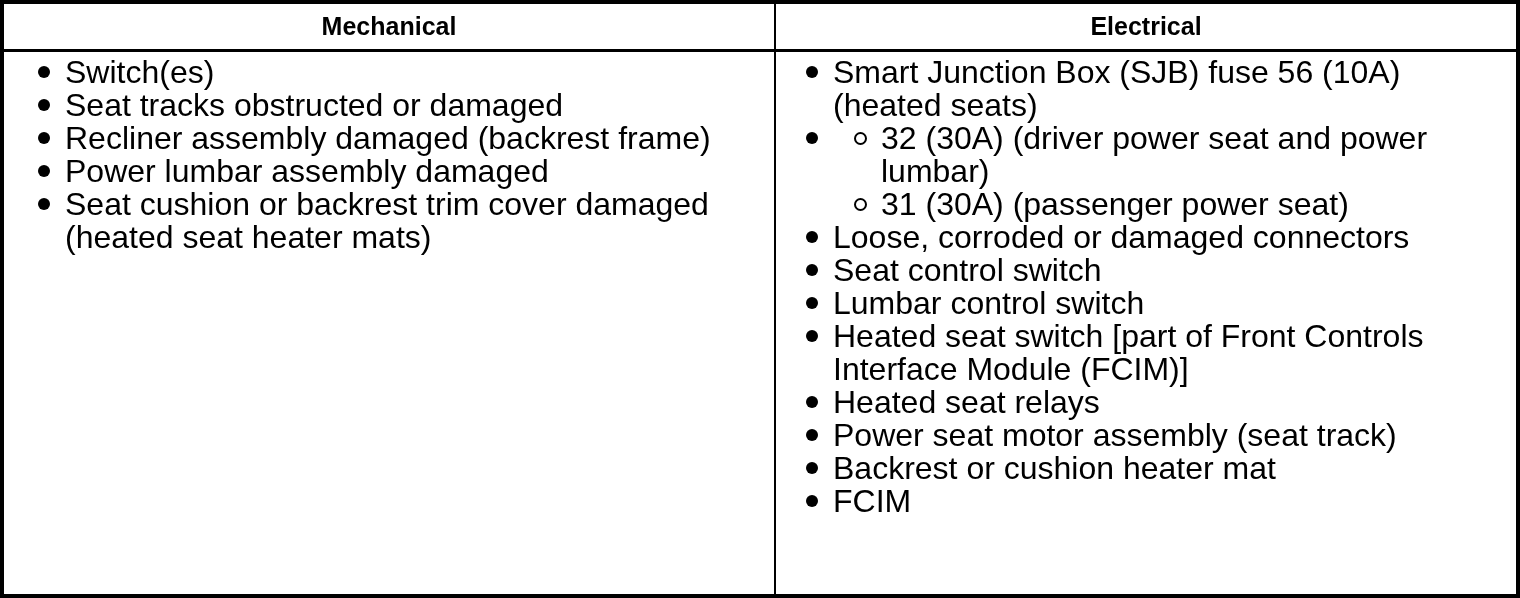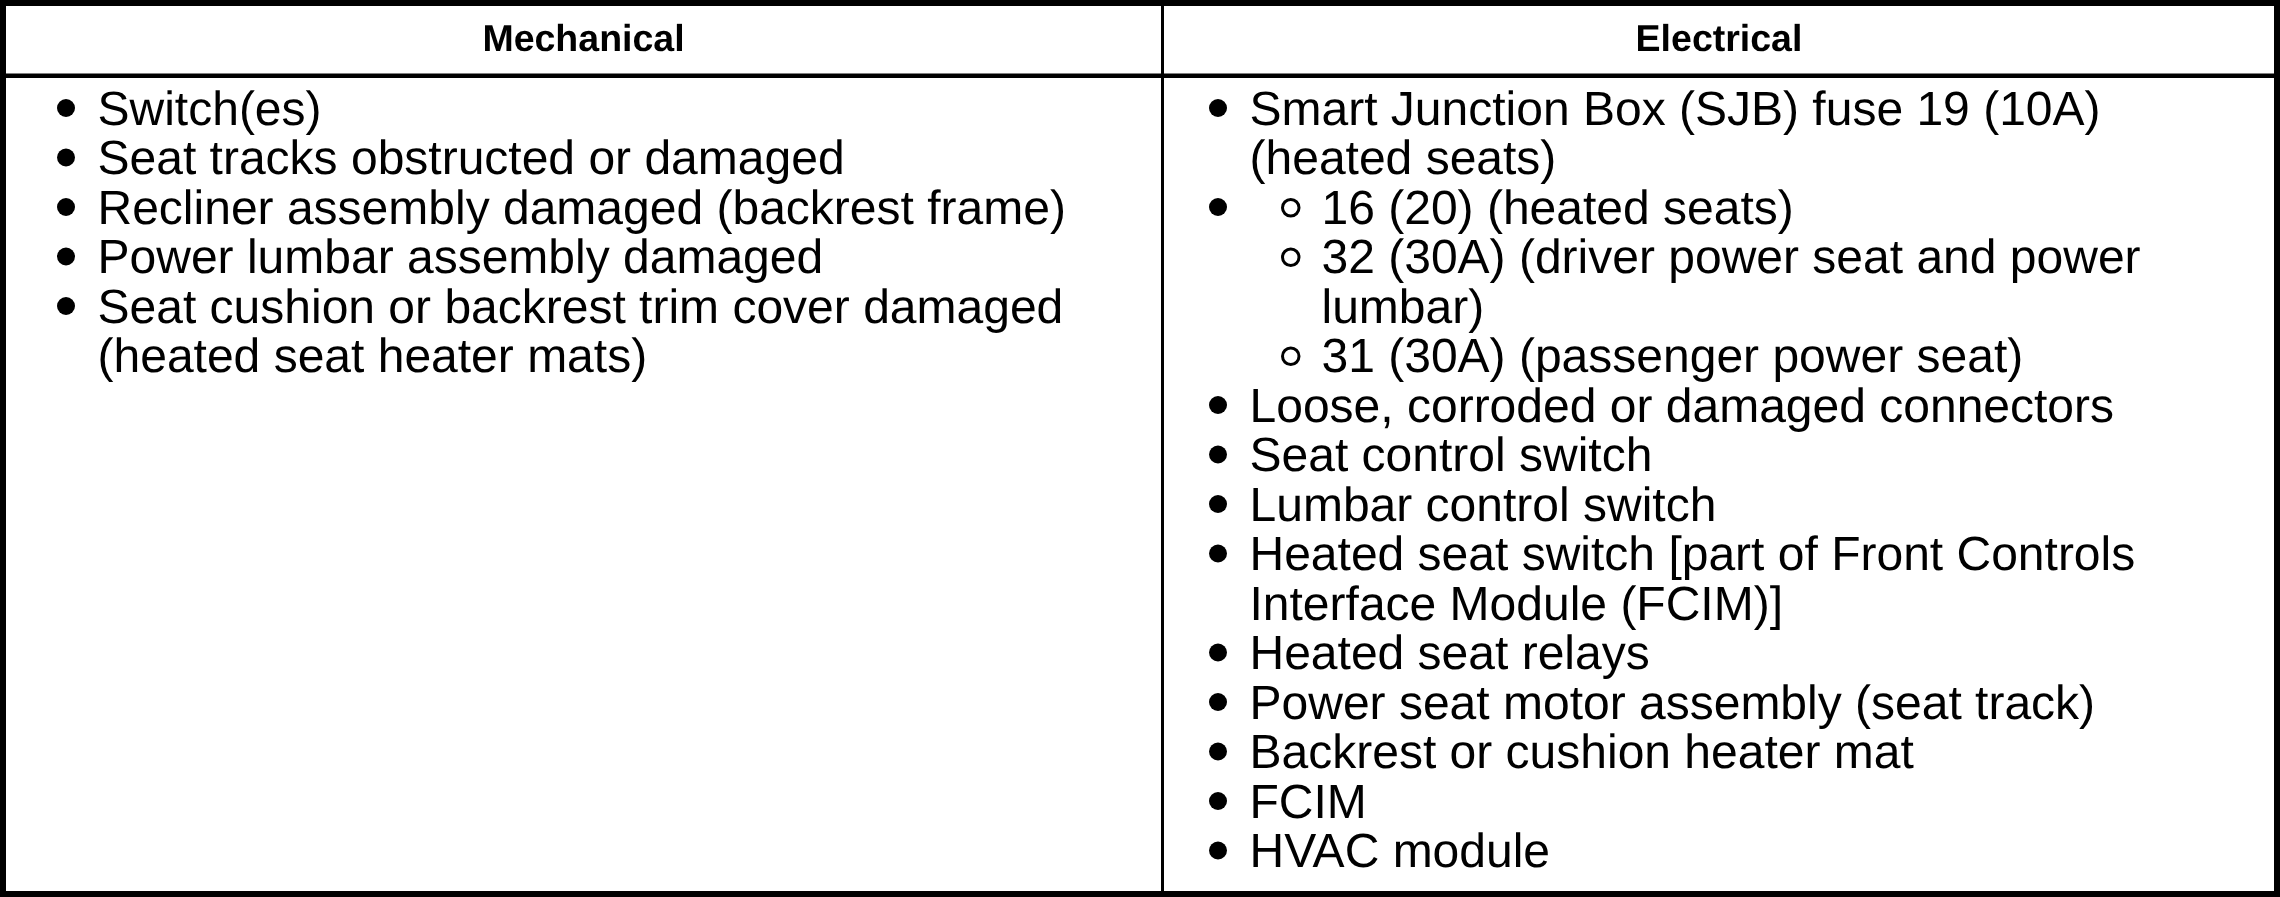--- a/index.html
+++ b/index.html
@@ -87,29 +87,25 @@
           <span class="bullet"></span>
           <div class="item-body"><span class="item-text">Seat cushion or backrest trim cover damaged (heated seat heater mats)</span></div>
         </li>
       </ul>
   </div>
 
   <div class="body-cell">
     <ul class="list list-right">
         <li class="item">
           <span class="bullet"></span>
-          <div class="item-body"><span class="item-text">Smart Junction Box (SJB) fuse 19 (10A) (heated seats)</span></div>
+          <div class="item-body"><span class="item-text">Smart Junction Box (SJB) fuse 56 (10A) (heated seats)</span></div>
         </li>
         <li class="item">
           <span class="bullet"></span>
           <div class="item-body"><ul class="sub-list">
-              <li class="item">
-                <span class="bullet open"></span>
-                <span class="item-text">16 (20) (heated seats)</span>
-              </li>
               <li class="item">
                 <span class="bullet open"></span>
                 <span class="item-text">32 (30A) (driver power seat and power lumbar)</span>
               </li>
               <li class="item">
                 <span class="bullet open"></span>
                 <span class="item-text">31 (30A) (passenger power seat)</span>
               </li>
             </ul></div>
         </li>
@@ -138,19 +134,15 @@
           <div class="item-body"><span class="item-text">Power seat motor assembly (seat track)</span></div>
         </li>
         <li class="item">
           <span class="bullet"></span>
           <div class="item-body"><span class="item-text">Backrest or cushion heater mat</span></div>
         </li>
         <li class="item">
           <span class="bullet"></span>
           <div class="item-body"><span class="item-text">FCIM</span></div>
         </li>
-        <li class="item">
-          <span class="bullet"></span>
-          <div class="item-body"><span class="item-text">HVAC module</span></div>
-        </li>
       </ul>
   </div>
 </div>
 
 </body></html>

